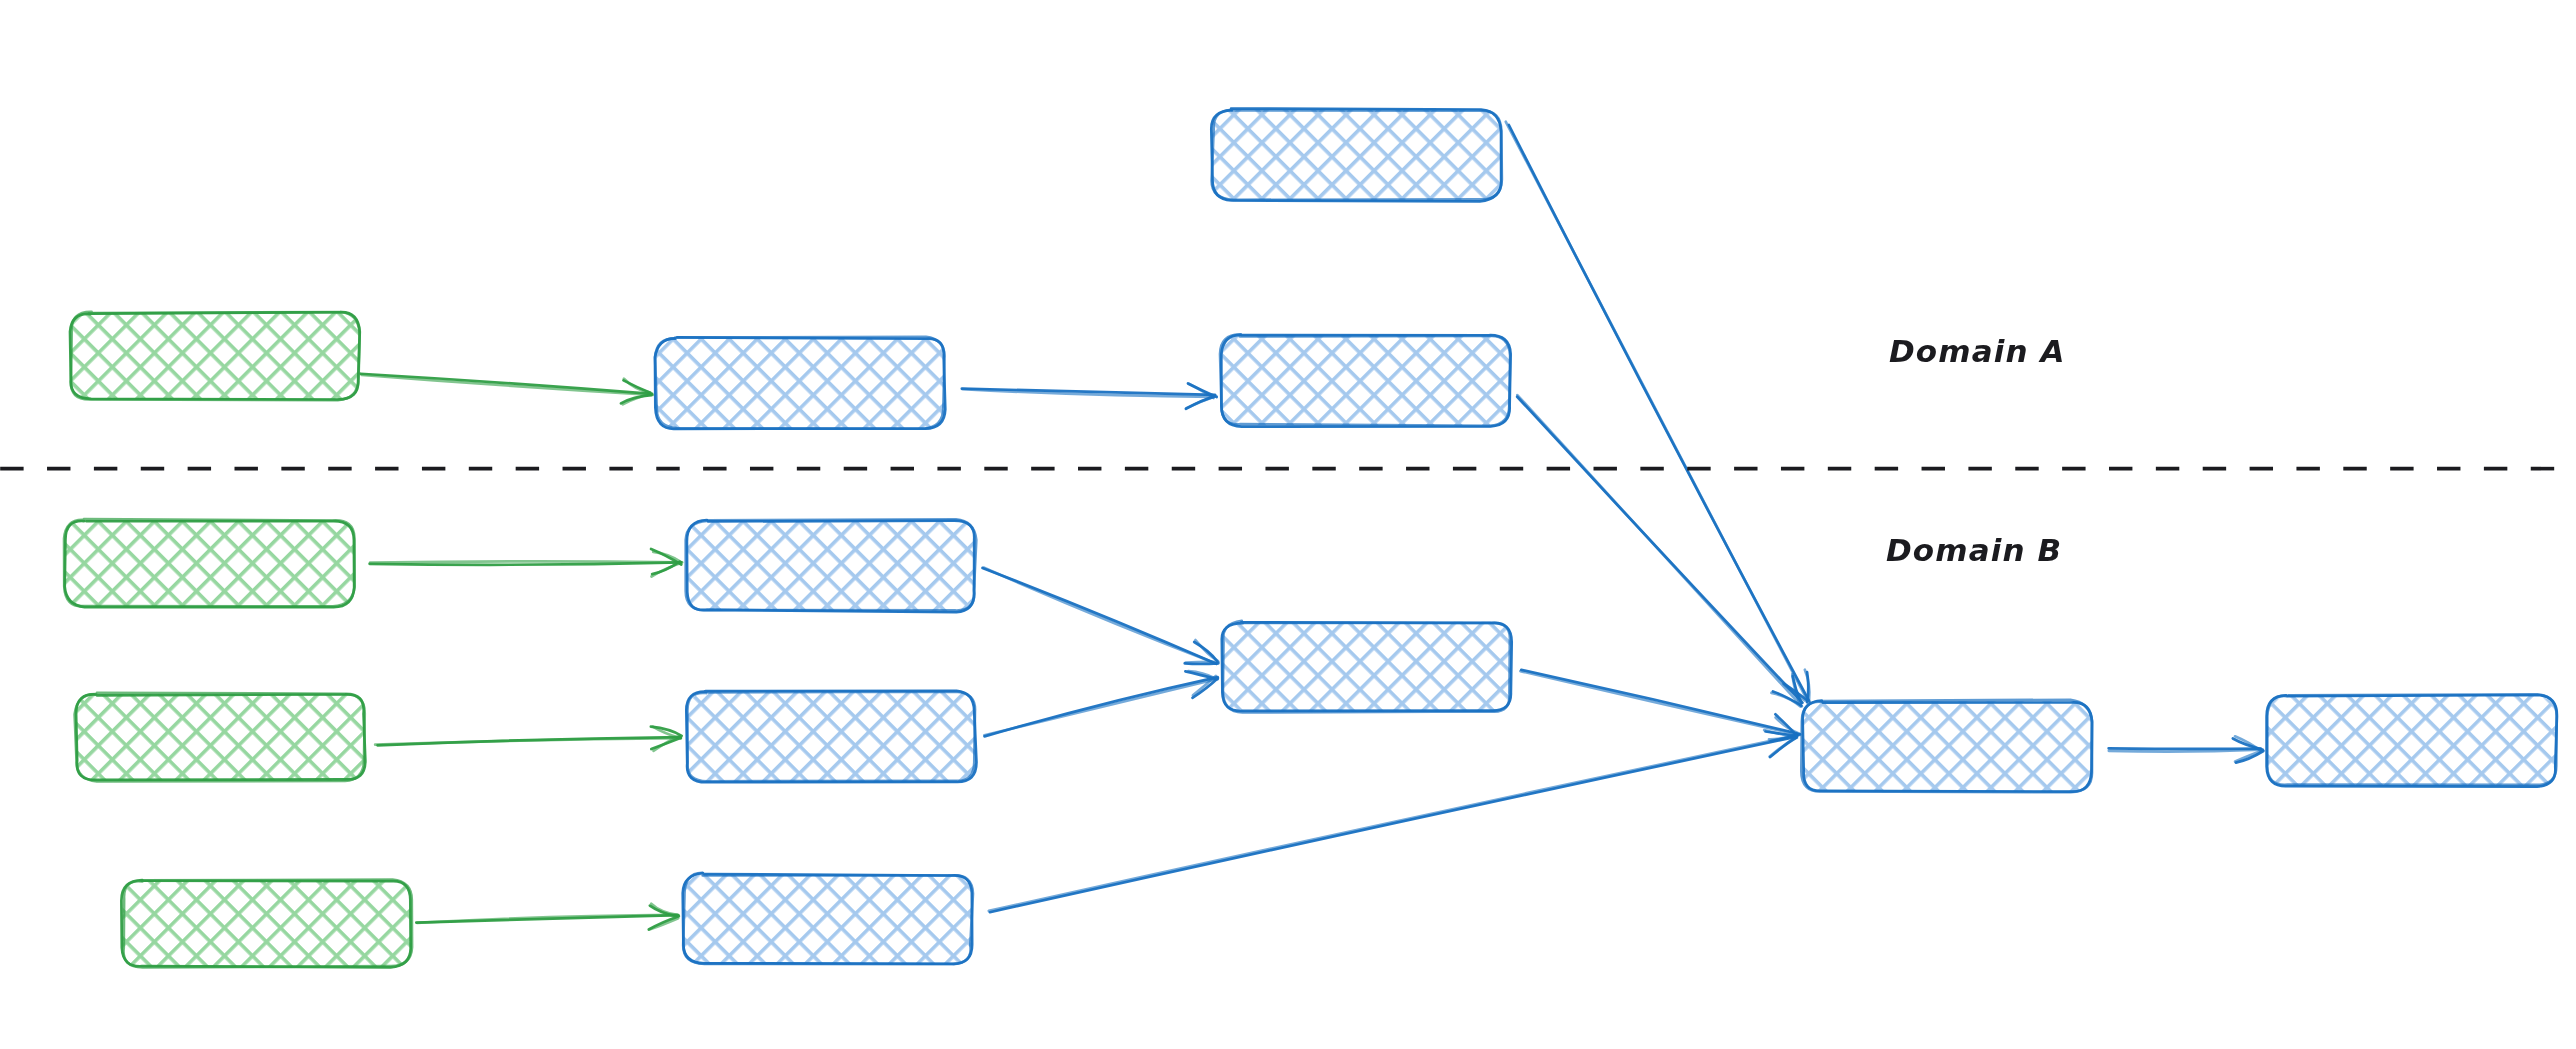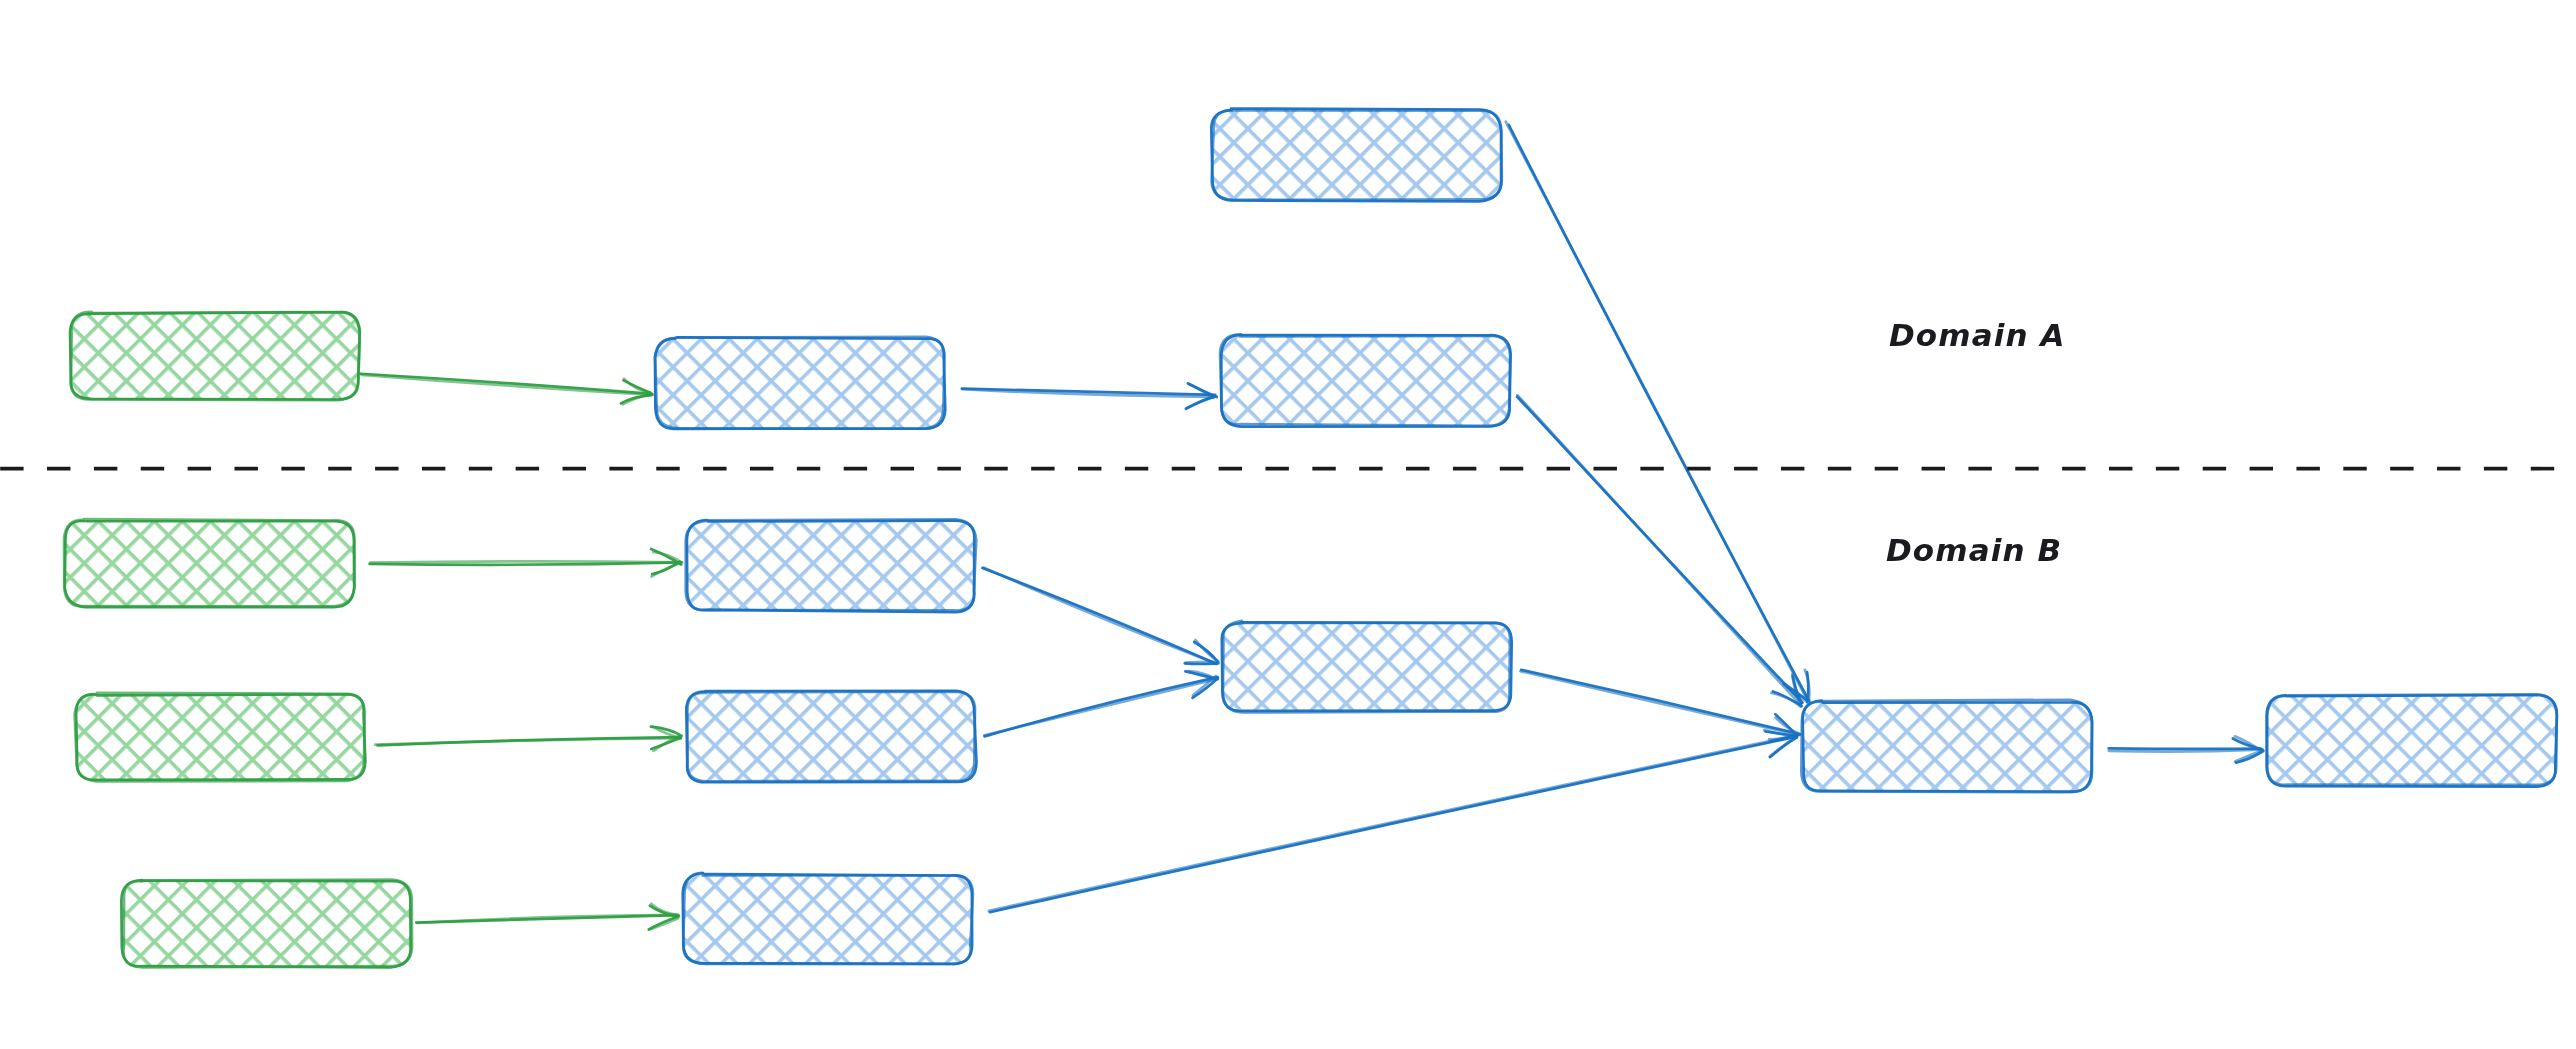--- a/index.html
+++ b/index.html
@@ -24,21 +24,21 @@
     position: absolute;
     font-family: "DejaVu Sans", sans-serif;
     font-size: 31px;
     font-style: italic;
     font-weight: 600;
     color: #1b1b1f;
     letter-spacing: 1.1px;
     white-space: nowrap;
     user-select: none;
   }
-  #label-domain-a { left: 1889px; top: 317px; font-style: italic; }
+  #label-domain-a { left: 1889px; top: 333px; font-style: italic; }
   #label-domain-b { left: 1886px; top: 532px; }
 </style>
 </head>
 <body>
 
 <svg id="canvas" viewBox="0 0 2858 1164" xmlns="http://www.w3.org/2000/svg">
   <defs>
     <pattern id="hatch-green" width="22" height="22" patternUnits="userSpaceOnUse" patternTransform="rotate(45)">
       <rect width="22" height="22" fill="#ffffff"></rect>
       <line x1="0" y1="0" x2="0" y2="22" stroke="#96d7a0" stroke-width="8"></line>

